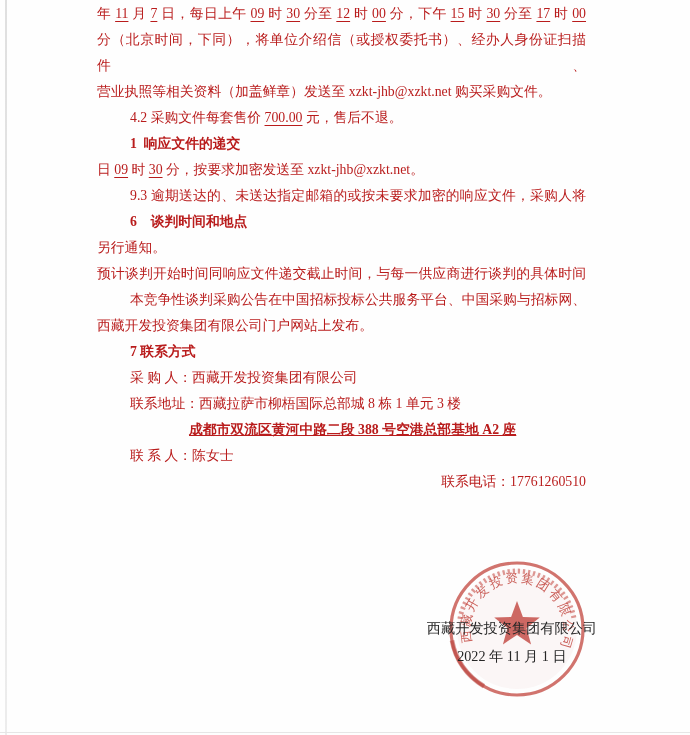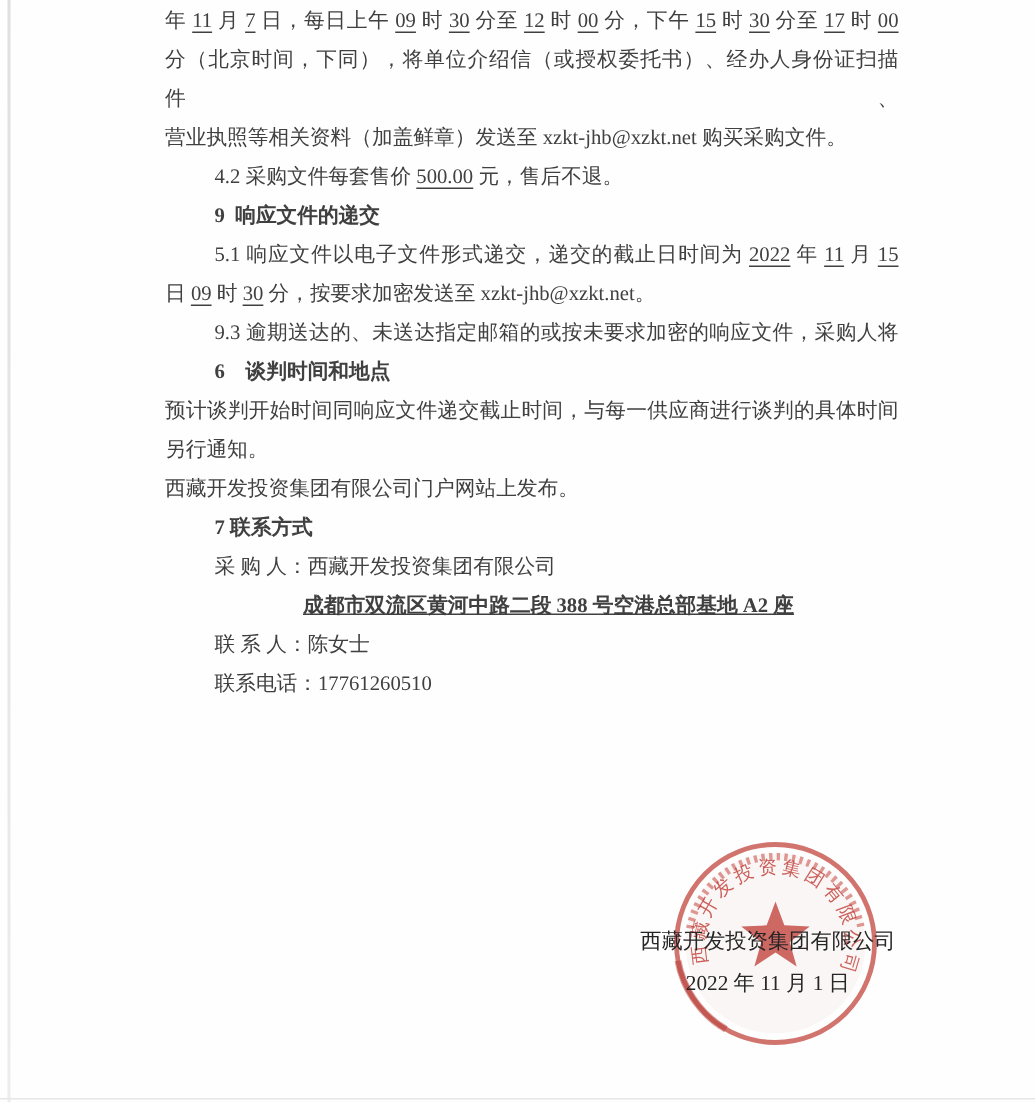--- a/index.html
+++ b/index.html
@@ -5,22 +5,22 @@
   html,body{margin:0;padding:0;}
   body{
     width:690px;height:735px;position:relative;background:#ffffff;
     font-family:"Liberation Serif","DejaVu Serif",serif;
   }
   .page{position:absolute;inset:0;background:#fefefe;overflow:hidden;}
   .edge-left{position:absolute;left:5px;top:0;width:2px;height:100%;
     background:linear-gradient(180deg,#cfcfcf,#e3e3e3);opacity:.65;}
   .edge-bottom{position:absolute;left:0;bottom:2px;width:100%;height:1px;background:#e6e6e6;}
   .doc{
-    position:absolute;left:110px;top:1px;width:489px;
-    font-size:13.8px;line-height:26px;color:#404040;z-index:3;
+    position:absolute;left:97px;top:1px;width:489px;
+    font-size:13.8px;line-height:26px;color:#b91c1c;z-index:3;
   }
   .line{white-space:pre-wrap;}
   .line.jf{text-align:justify;text-align-last:justify;}
   .b{font-weight:bold;}
   .u{text-decoration:underline;text-underline-offset:3px;}
   .sig{
     position:absolute;top:614px;right:93px;z-index:4;text-align:center;
     font-size:14.2px;line-height:28px;color:#262626;
   }
   .stamp{
@@ -45,34 +45,35 @@
     <text font-size="12.5" fill="#c2453e" letter-spacing="2.6" opacity="0.85" font-family="Liberation Sans, sans-serif">
       <textPath href="#stampArc" startOffset="3">西藏开发投资集团有限公司</textPath>
     </text>
     <path transform="translate(0,-4)" fill="#c2453e" opacity="0.8" d="M0,-24 L5.9,-8.1 L22.8,-7.4 L9.5,3.1 L14.1,19.4 L0,10 L-14.1,19.4 L-9.5,3.1 L-22.8,-7.4 L-5.9,-8.1 Z"></path>
   </svg>
 
   <div class="doc">
       <div class="line jf"><span>年 </span><span class="u">11</span><span> 月 </span><span class="u">7</span><span> 日，每日上午 </span><span class="u">09</span><span> 时 </span><span class="u">30</span><span> 分至 </span><span class="u">12</span><span> 时 </span><span class="u">00</span><span> 分，下午 </span><span class="u">15</span><span> 时 </span><span class="u">30</span><span> 分至 </span><span class="u">17</span><span> 时 </span><span class="u">00</span></div>
       <div class="line jf"><span>分（北京时间，下同），将单位介绍信（或授权委托书）、经办人身份证扫描件、</span></div>
       <div class="line"><span>营业执照等相关资料（加盖鲜章）发送至 xzkt-jhb@xzkt.net 购买采购文件。</span></div>
-      <div class="line" style="padding-left: 33px;"><span>4.2 采购文件每套售价 </span><span class="u">500.00</span><span> 元，售后不退。</span></div>
-      <div class="line b" style="padding-left: 33px;"><span>9  响应文件的递交</span></div>
-      <div class="line jf" style="padding-left: 33px;"><span>5.1 响应文件以电子文件形式递交，递交的截止日时间为 </span><span class="u">2022</span><span> 年 </span><span class="u">11</span><span> 月 </span><span class="u">15</span></div>
+      <div class="line" style="padding-left: 33px;"><span>4.2 采购文件每套售价 </span><span class="u">700.00</span><span> 元，售后不退。</span></div>
+      <div class="line b" style="padding-left: 33px;"><span>1  响应文件的递交</span></div>
       <div class="line"><span>日 </span><span class="u">09</span><span> 时 </span><span class="u">30</span><span> 分，按要求加密发送至 xzkt-jhb@xzkt.net。</span></div>
       <div class="line jf" style="padding-left: 33px;"><span>9.3 逾期送达的、未送达指定邮箱的或按未要求加密的响应文件，采购人将</span></div>
       <div class="line b" style="padding-left: 33px;"><span>6　谈判时间和地点</span></div>
+      <div class="line"><span>另行通知。</span></div>
       <div class="line jf"><span>预计谈判开始时间同响应文件递交截止时间，与每一供应商进行谈判的具体时间</span></div>
-      <div class="line"><span>另行通知。</span></div>
+      <div class="line jf" style="padding-left: 33px;"><span>本竞争性谈判采购公告在中国招标投标公共服务平台、中国采购与招标网、</span></div>
       <div class="line"><span>西藏开发投资集团有限公司门户网站上发布。</span></div>
       <div class="line b" style="padding-left: 33px;"><span>7 联系方式</span></div>
       <div class="line" style="padding-left: 33px;"><span>采 购 人：西藏开发投资集团有限公司</span></div>
+      <div class="line" style="padding-left: 33px;"><span>联系地址：西藏拉萨市柳梧国际总部城 8 栋 1 单元 3 楼</span></div>
       <div class="line b" style="padding-left: 92px; text-decoration: underline;"><span>成都市双流区黄河中路二段 388 号空港总部基地 A2 座</span></div>
       <div class="line" style="padding-left: 33px;"><span>联 系 人：陈女士</span></div>
-      <div class="line" style="padding-left: 33px;"><span>联系电话：17761260510</span></div>
+      <div class="line" style="padding-left: 33px; text-align: right;"><span>联系电话：17761260510</span></div>
     </div>
 
   <div class="sig">
     <div>西藏开发投资集团有限公司</div>
     <div>2022 年 11 月 1 日</div>
   </div>
 
 </div>
 
 </body></html>

